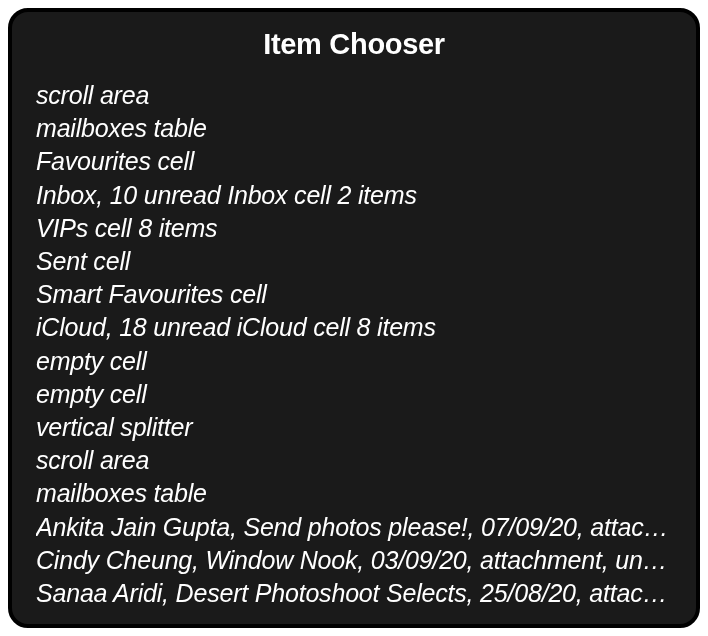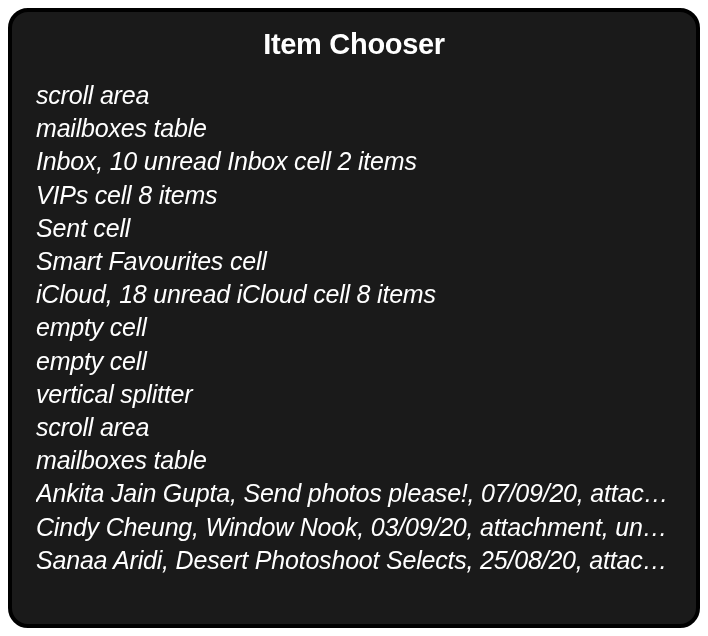--- a/index.html
+++ b/index.html
@@ -50,20 +50,21 @@
     }
   </style>
 </head>
 <body>
 
 <div class="panel">
   <h1 class="panel-title">Item Chooser</h1>
   <div class="item-list">
     <div class="list-item">scroll area</div>
     <div class="list-item">mailboxes table</div>
+    <div class="list-item">Favourites cell</div>
     <div class="list-item">Inbox, 10 unread Inbox cell 2 items</div>
     <div class="list-item">VIPs cell 8 items</div>
     <div class="list-item">Sent cell</div>
     <div class="list-item">Smart Favourites cell</div>
     <div class="list-item">iCloud, 18 unread iCloud cell 8 items</div>
     <div class="list-item">empty cell</div>
     <div class="list-item">empty cell</div>
     <div class="list-item">vertical splitter</div>
     <div class="list-item">scroll area</div>
     <div class="list-item">mailboxes table</div>

